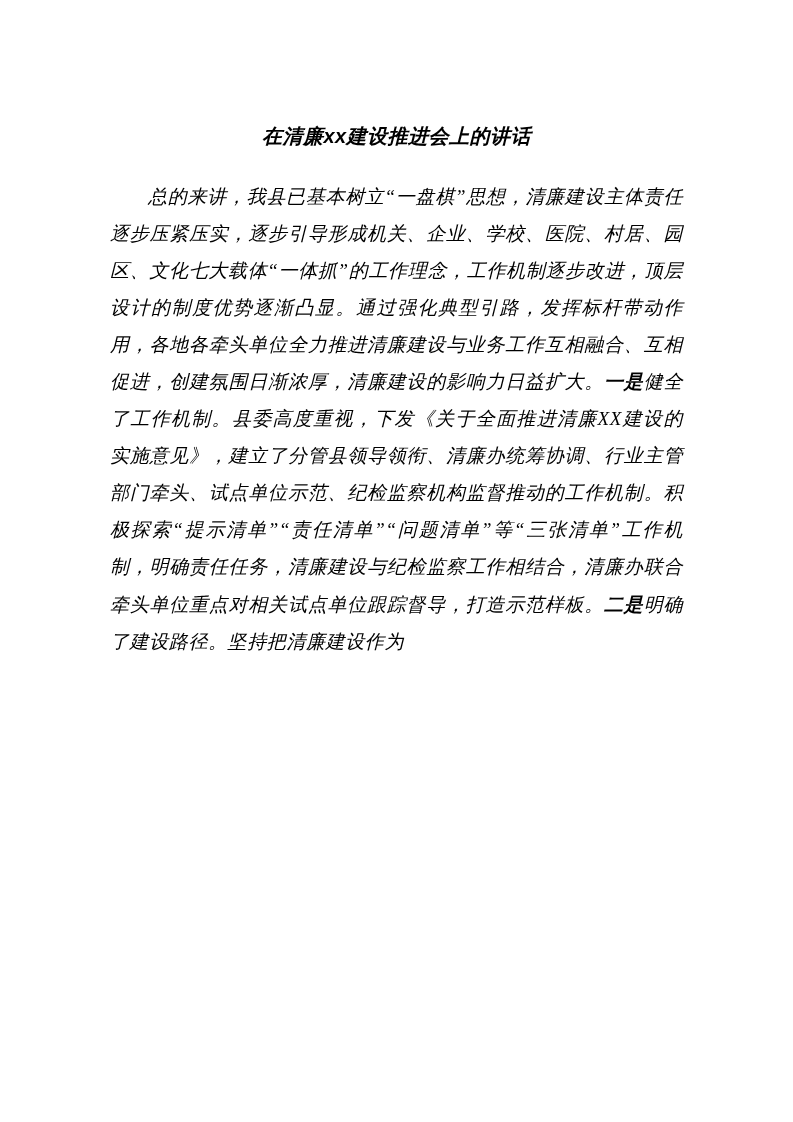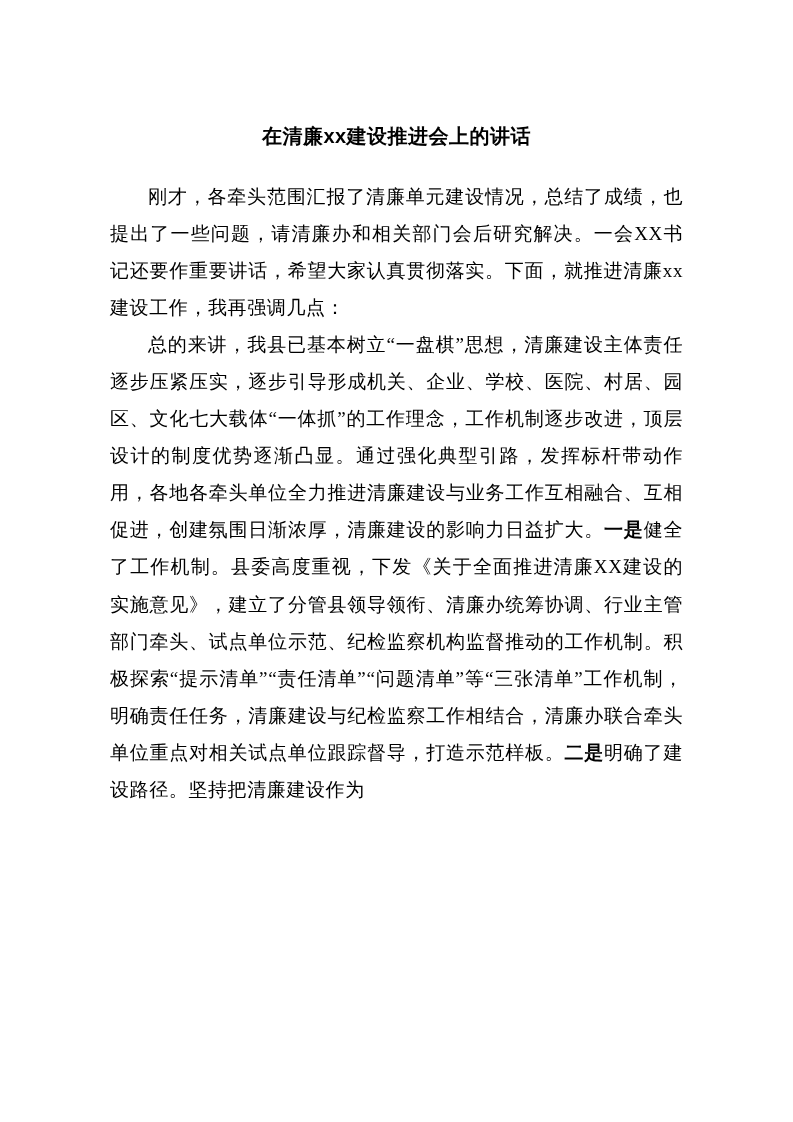--- a/index.html
+++ b/index.html
@@ -13,20 +13,21 @@
     font-family: "Liberation Serif", "DejaVu Serif", serif;
     color: #000000;
     overflow: hidden;
   }
   .page {
     position: relative;
     width: 793px;
     height: 1122px;
     box-sizing: border-box;
     padding: 120px 110px 60px 110px;
+    font-style: italic;
   }
   .doc-title {
     text-align: center;
     font-size: 20px;
     font-weight: bold;
     letter-spacing: 0.5px;
     margin: 0 0 26px 0;
     line-height: 1.6;
     font-family: "Liberation Sans", "DejaVu Sans", sans-serif;
   }
@@ -55,17 +56,16 @@
 </style>
 </head>
 <body>
 
 <div class="page">
 
   <h1 class="doc-title">在清廉xx建设推进会上的讲话</h1>
 
 
   <div id="body-content">
-      <p class="body-para"><span>刚才，各牵头范围汇报了清廉单元建设情况，总结了成绩，也提出了一些问题，请清廉办和相关部门会后研究解决。一会XX书记还要作重要讲话，希望大家认真贯彻落实。下面，就推进清廉xx建设工作，我再强调几点：</span></p>
       <p class="body-para"><span>总的来讲，我县已基本树立“一盘棋”思想，清廉建设主体责任逐步压紧压实，逐步引导形成机关、企业、学校、医院、村居、园区、文化七大载体“一体抓”的工作理念，工作机制逐步改进，顶层设计的制度优势逐渐凸显。通过强化典型引路，发挥标杆带动作用，各地各牵头单位全力推进清廉建设与业务工作互相融合、互相促进，创建氛围日渐浓厚，清廉建设的影响力日益扩大。</span><span class="bold-run">一是</span><span>健全了工作机制。县委高度重视，下发《关于全面推进清廉XX建设的实施意见》，建立了分管县领导领衔、清廉办统筹协调、行业主管部门牵头、试点单位示范、纪检监察机构监督推动的工作机制。积极探索“提示清单”“责任清单”“问题清单”等“三张清单”工作机制，明确责任任务，清廉建设与纪检监察工作相结合，清廉办联合牵头单位重点对相关试点单位跟踪督导，打造示范样板。</span><span class="bold-run">二是</span><span>明确了建设路径。坚持把清廉建设作为</span></p>
     </div>
 
 </div>
 
 </body></html>

